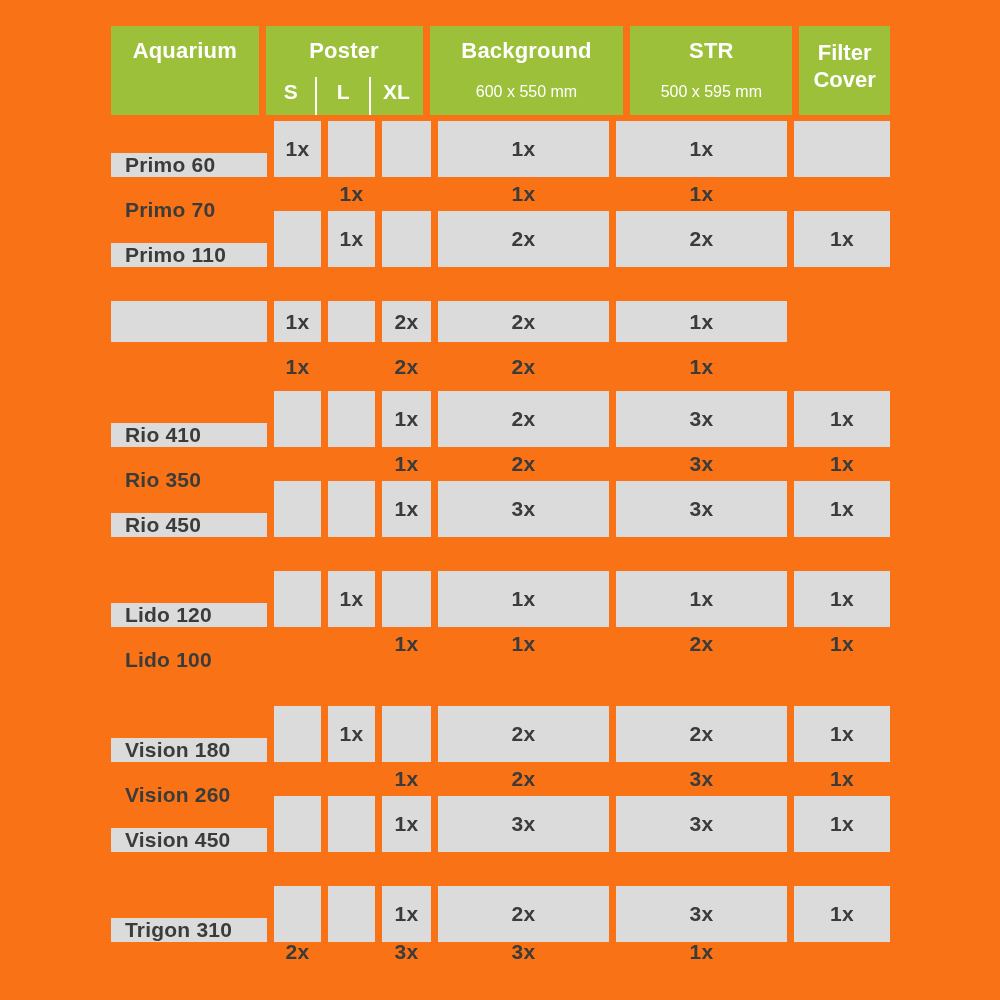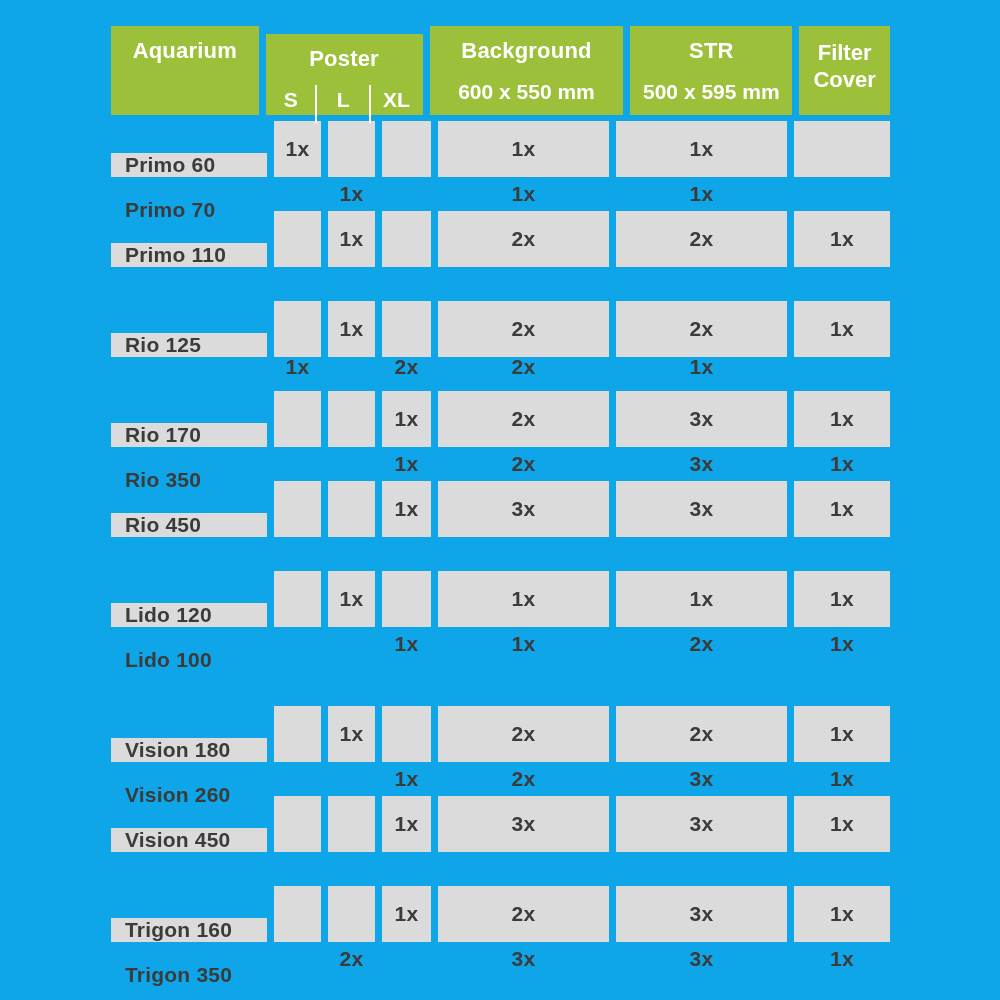--- a/index.html
+++ b/index.html
@@ -6,21 +6,21 @@
   html, body {
     margin: 0;
     padding: 0;
     background: #ffffff;
     font-family: "Liberation Sans", sans-serif;
   }
   .page {
     position: relative;
     width: 1000px;
     height: 1000px;
-    background: #0ea5e9;
+    background: #f97316;
     overflow: hidden;
   }
   .table-wrap {
     position: absolute;
     left: 111px;
     top: 26px;
     width: 779px;
   }
 
   
@@ -29,41 +29,41 @@
     gap: 7px;
     height: 89px;
     margin-bottom: 6px;
   }
   .hblock {
     background: var(--green);
     color: #ffffff;
     position: relative;
   }
   .col-aquarium { width: 156px; }
-  .col-poster   { width: 157px; margin-top: 8px; }
+  .col-poster   { width: 157px; }
   .col-bg       { width: 205px; }
   .col-str      { width: 171px; }
   .col-fc       { width: 96px;  }
 
   .htitle {
     height: 49px;
     display: flex;
     align-items: center;
     justify-content: center;
     font-size: 22px;
     font-weight: bold;
     letter-spacing: 0.2px;
   }
   .hsub {
     height: 40px;
     display: flex;
     align-items: center;
     justify-content: center;
-    font-size: 21px;
-    font-weight: bold;
+    font-size: 16px;
+    font-weight: normal;
     padding-bottom: 6px;
   }
   .poster-subrow {
     height: 40px;
     display: flex;
     position: relative;
   }
   .poster-subcell {
     display: flex;
     align-items: center;
@@ -186,38 +186,37 @@
           <div class="cell name">Primo 110</div>
           <div class="cell"></div>
           <div class="cell">1x</div>
           <div class="cell"></div>
           <div class="cell">2x</div>
           <div class="cell">2x</div>
           <div class="cell">1x</div>
         </div>
         <div class="spacer"></div>
         <div class="row shaded">
-          <div class="cell name">Rio 125</div>
-          <div class="cell"></div>
-          <div class="cell">1x</div>
-          <div class="cell"></div>
-          <div class="cell">2x</div>
-          <div class="cell">2x</div>
-          <div class="cell">1x</div>
-        </div>
-        <div class="row">
-          <div class="cell"></div>
-          <div class="cell">1x</div>
-          <div class="cell"></div>
-          <div class="cell">2x</div>
-          <div class="cell">2x</div>
-          <div class="cell">1x</div>
-        </div>
-        <div class="row shaded">
-          <div class="cell name">Rio 170</div>
+          <div class="cell"></div>
+          <div class="cell">1x</div>
+          <div class="cell"></div>
+          <div class="cell">2x</div>
+          <div class="cell">2x</div>
+          <div class="cell">1x</div>
+        </div>
+        <div class="row">
+          <div class="cell"></div>
+          <div class="cell">1x</div>
+          <div class="cell"></div>
+          <div class="cell">2x</div>
+          <div class="cell">2x</div>
+          <div class="cell">1x</div>
+        </div>
+        <div class="row shaded">
+          <div class="cell name">Rio 410</div>
           <div class="cell"></div>
           <div class="cell"></div>
           <div class="cell">1x</div>
           <div class="cell">2x</div>
           <div class="cell">3x</div>
           <div class="cell">1x</div>
         </div>
         <div class="row">
           <div class="cell name">Rio 350</div>
           <div class="cell"></div>
@@ -278,30 +277,29 @@
           <div class="cell name">Vision 450</div>
           <div class="cell"></div>
           <div class="cell"></div>
           <div class="cell">1x</div>
           <div class="cell">3x</div>
           <div class="cell">3x</div>
           <div class="cell">1x</div>
         </div>
         <div class="spacer"></div>
         <div class="row shaded">
-          <div class="cell name">Trigon 160</div>
-          <div class="cell"></div>
-          <div class="cell"></div>
-          <div class="cell">1x</div>
-          <div class="cell">2x</div>
-          <div class="cell">3x</div>
-          <div class="cell">1x</div>
-        </div>
-        <div class="row">
-          <div class="cell name">Trigon 350</div>
+          <div class="cell name">Trigon 310</div>
+          <div class="cell"></div>
+          <div class="cell"></div>
+          <div class="cell">1x</div>
+          <div class="cell">2x</div>
+          <div class="cell">3x</div>
+          <div class="cell">1x</div>
+        </div>
+        <div class="row">
           <div class="cell"></div>
           <div class="cell">2x</div>
           <div class="cell"></div>
           <div class="cell">3x</div>
           <div class="cell">3x</div>
           <div class="cell">1x</div>
         </div>
       </div>
 
   </div>

